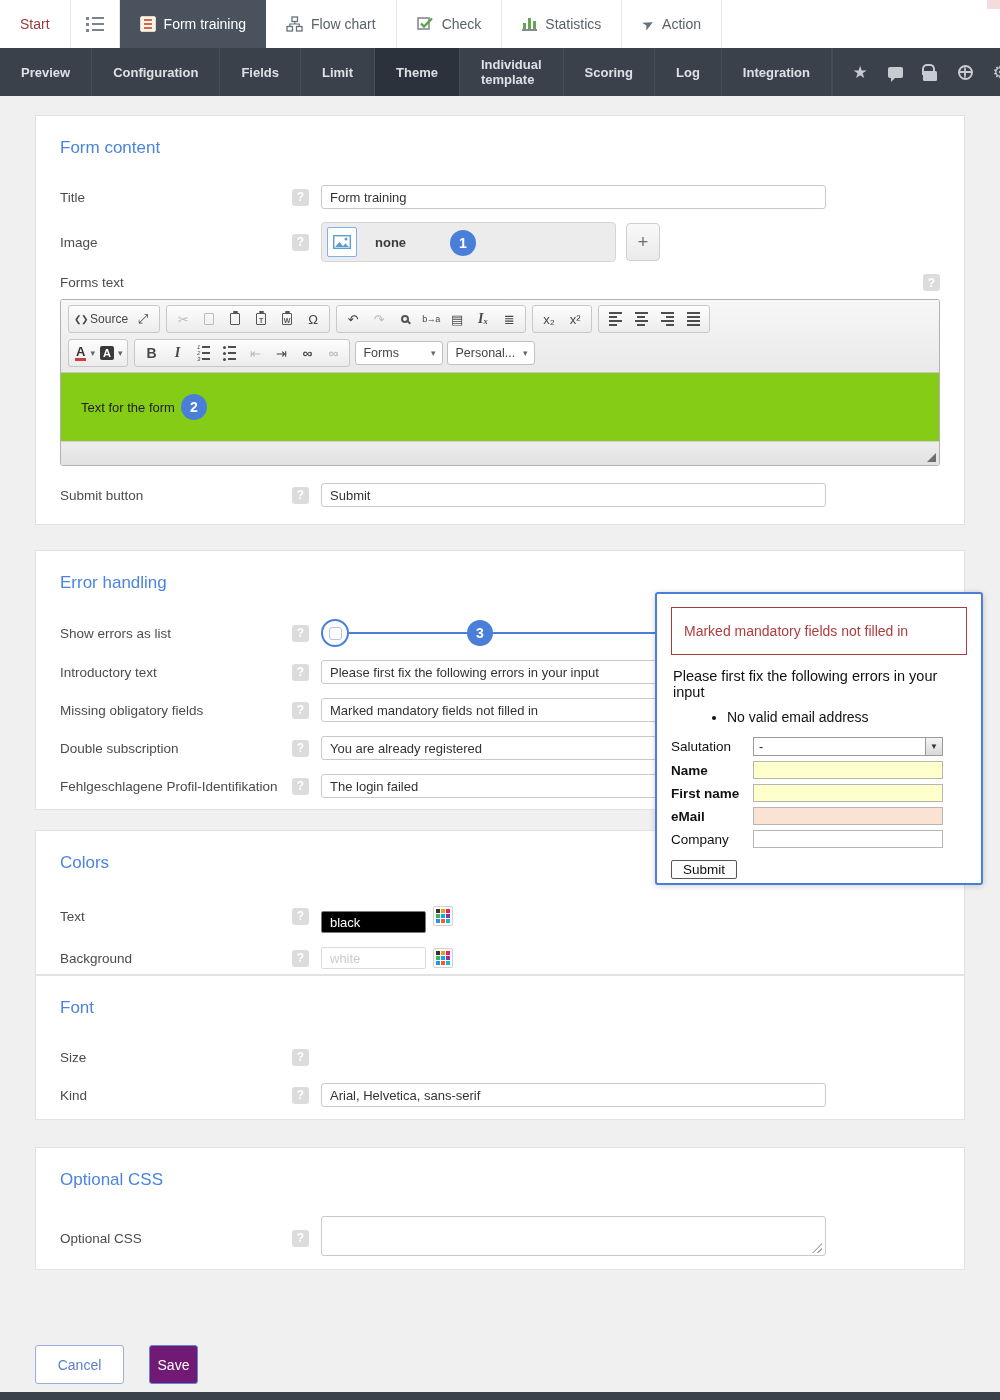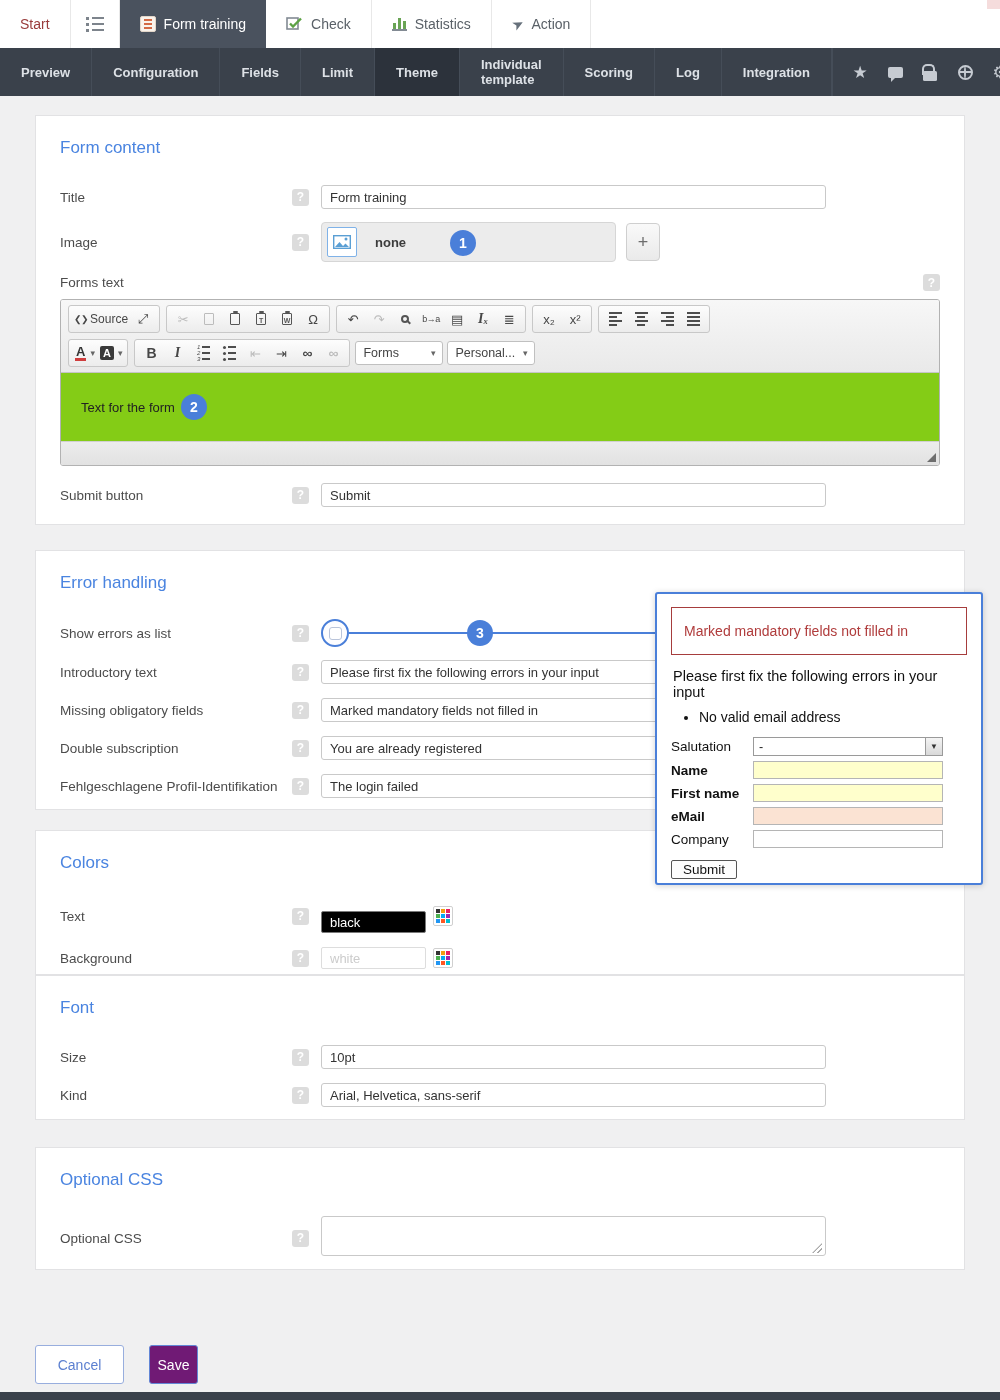--- a/index.html
+++ b/index.html
@@ -102,21 +102,21 @@
   
   .chk-wrap { width:28px; height:28px; border:2px solid #4a7fd9; border-radius:50%; background:#fdfdff; display:flex; align-items:center; justify-content:center; flex:none; }
   .chk { width:13px; height:13px; border:1px solid #b9c4da; border-radius:3px; background:#fff; }
   .conn { position:relative; flex:1; height:2px; background:#4a7fd9; }
   .conn .badge { position:absolute; left:118px; top:-12px; }
 
   
   .popup { position:absolute; left:655px; top:592px; width:328px; height:293px; background:#fff; border:2px solid #4a7fd9; border-radius:3px; box-shadow:0 1px 6px rgba(0,0,0,.18); z-index:20; padding:13px 14px; font-family:"Liberation Sans",sans-serif; }
   .popup .errbox { border:1px solid #a63d3d; color:#b03c3c; font-size:14px; padding:15px 12px; margin-bottom:13px; }
   .popup .intro { font-size:14.5px; color:#111; margin:2px 2px 9px 2px; }
-  .popup ul { margin:0 0 12px 28px; font-size:14px; color:#111; }
+  .popup ul { margin:0 0 12px 56px; font-size:14px; color:#111; }
   .popup ul li { margin-bottom:2px; }
   .pf-row { display:flex; align-items:center; margin-bottom:5px; }
   .pf-label { width:82px; font-size:13.5px; color:#111; flex:none; }
   .pf-label.bold { font-weight:bold; }
   .pf-input { width:190px; height:18px; border:1px solid #b5b5b5; font-size:12px; padding:0 4px; font-family:"Liberation Sans",sans-serif; }
   .f-yellow { background:#ffffcc; }
   .f-peach { background:#fbe3d3; }
   .pf-select { width:190px; height:19px; border:1px solid #9a9a9a; background:#fff; display:flex; align-items:center; justify-content:space-between; font-size:12.5px; color:#222; padding-left:5px; }
   .pf-select .arrow { width:17px; height:17px; background:linear-gradient(#f4f4f4,#d9d9d9); border-left:1px solid #9a9a9a; display:flex; align-items:center; justify-content:center; font-size:8px; color:#333; }
   .pf-submit { margin-top:7px; border:1px solid #555; background:#fdfdfd; font-size:13.5px; padding:1px 11px; border-radius:2px; color:#111; }
@@ -167,20 +167,29 @@
         </span>
     </span>
   </div>
   <div class="tab active">
     <span class="formdoc">
         <i></i>
         <i></i>
         <i></i>
       </span>
     <span>Form training</span>
+  </div>
+  <div class="tab">
+    <svg width="17" height="16" viewBox="0 0 17 16">
+      <rect x="6" y="1" width="5.5" height="4.5" fill="none" stroke="#66707b" stroke-width="1.3"></rect>
+      <rect x="1" y="10.5" width="5.5" height="4.5" fill="none" stroke="#66707b" stroke-width="1.3"></rect>
+      <rect x="10.5" y="10.5" width="5.5" height="4.5" fill="none" stroke="#66707b" stroke-width="1.3"></rect>
+      <path d="M8.8 5.5v2.5M3.8 10.5V8h9.5v2.5" fill="none" stroke="#66707b" stroke-width="1.2"></path>
+    </svg>
+    <span>Flow chart</span>
   </div>
   <div class="tab">
     <svg width="17" height="16" viewBox="0 0 17 16">
       <rect x="1" y="2" width="11" height="11" fill="none" stroke="#828a93" stroke-width="1.6"></rect>
       <path d="M4 7.5l3 3L15 2.5" fill="none" stroke="#5da245" stroke-width="2.4"></path>
     </svg>
     <span>Check</span>
   </div>
   <div class="tab">
     <span class="stats-icon">
@@ -508,21 +517,20 @@
         </span>
     </div>
   </div>
 
   <div class="panel p4">
     <h2>Font</h2>
 
     <div class="row">
       <span class="row-label">Size</span>
       <span class="help">?</span>
-      <input class="txt" value="10pt" style="">
     </div>
 
     <div class="row">
       <span class="row-label">Kind</span>
       <span class="help">?</span>
       <input class="txt" value="Arial, Helvetica, sans-serif" style="">
     </div>
   </div>
 
   <div class="panel p5">

